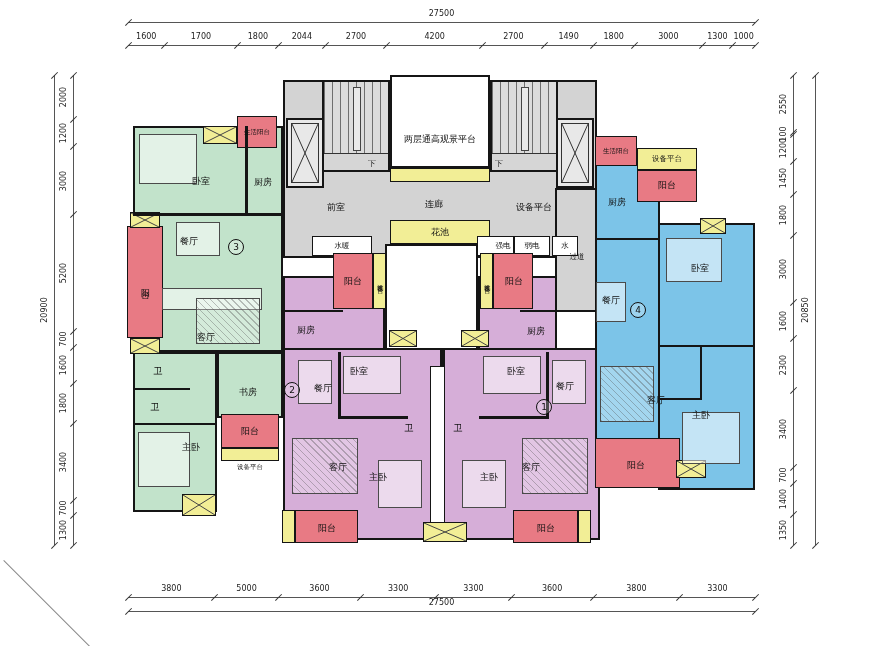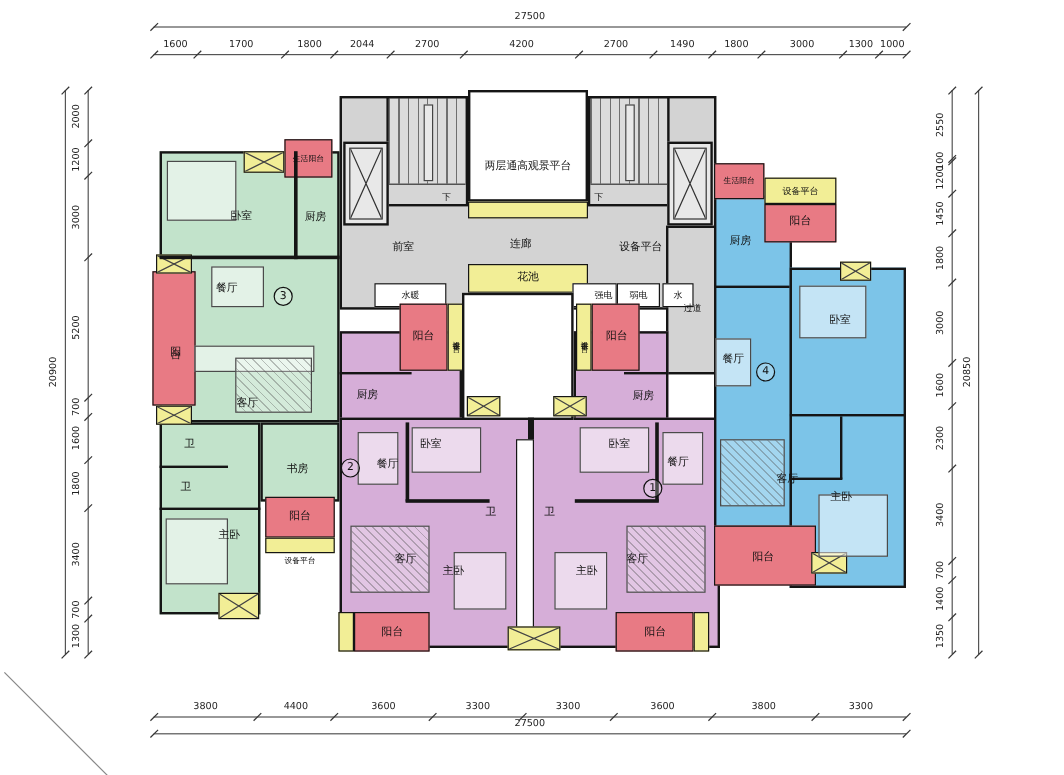--- a/index.html
+++ b/index.html
@@ -281,21 +281,21 @@
       <div class="dimlbl" style="left: 743.6px; top: 37px;">1000</div>
       <div class="dline" style="left: 128px; top: 22px; width: 627px; height: 1px;"></div>
       <div class="dtick" style="left: 127.5px; top: 17.5px;"></div>
       <div class="dtick" style="left: 754.5px; top: 17.5px;"></div>
       <div class="dimlbl" style="left: 441.5px; top: 14px;">27500</div>
       <div class="dline" style="left: 128px; top: 597px; width: 627px; height: 1px;"></div>
       <div class="dtick" style="left: 127.5px; top: 592.5px;"></div>
       <div class="dtick" style="left: 214.14px; top: 592.5px;"></div>
       <div class="dimlbl" style="left: 171.32px; top: 589px;">3800</div>
       <div class="dtick" style="left: 277.98px; top: 592.5px;"></div>
-      <div class="dimlbl" style="left: 246.56px; top: 589px;">4400</div>
+      <div class="dimlbl" style="left: 246.56px; top: 589px;">5000</div>
       <div class="dtick" style="left: 360.06px; top: 592.5px;"></div>
       <div class="dimlbl" style="left: 319.52px; top: 589px;">3600</div>
       <div class="dtick" style="left: 435.3px; top: 592.5px;"></div>
       <div class="dimlbl" style="left: 398.18px; top: 589px;">3300</div>
       <div class="dtick" style="left: 510.54px; top: 592.5px;"></div>
       <div class="dimlbl" style="left: 473.42px; top: 589px;">3300</div>
       <div class="dtick" style="left: 592.62px; top: 592.5px;"></div>
       <div class="dimlbl" style="left: 552.08px; top: 589px;">3600</div>
       <div class="dtick" style="left: 679.26px; top: 592.5px;"></div>
       <div class="dimlbl" style="left: 636.44px; top: 589px;">3800</div>

